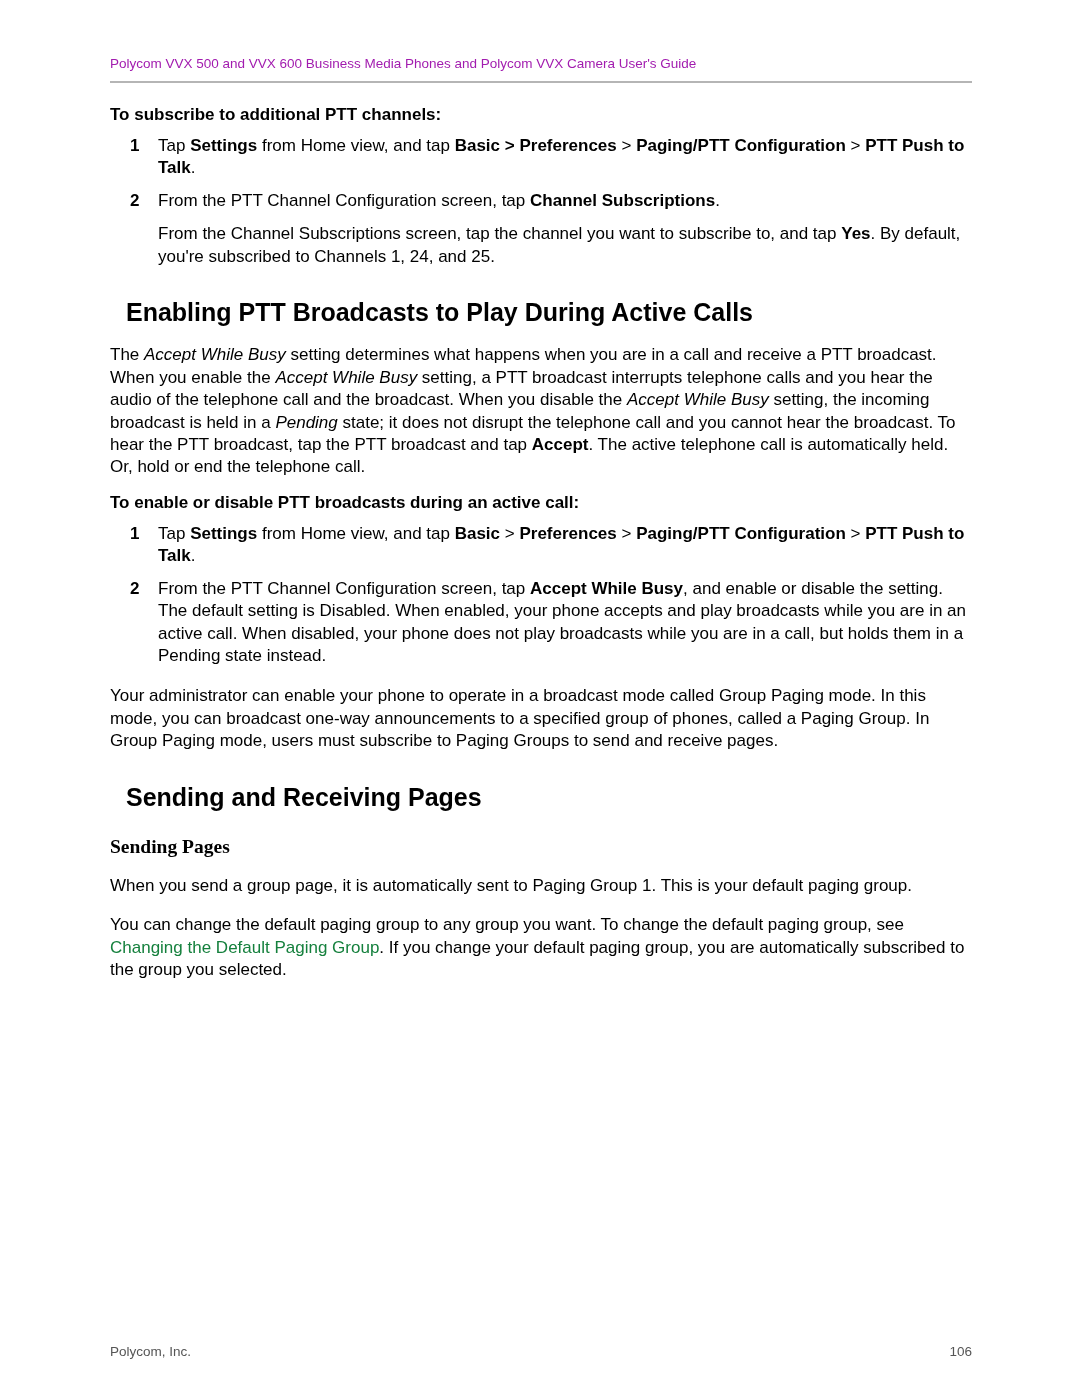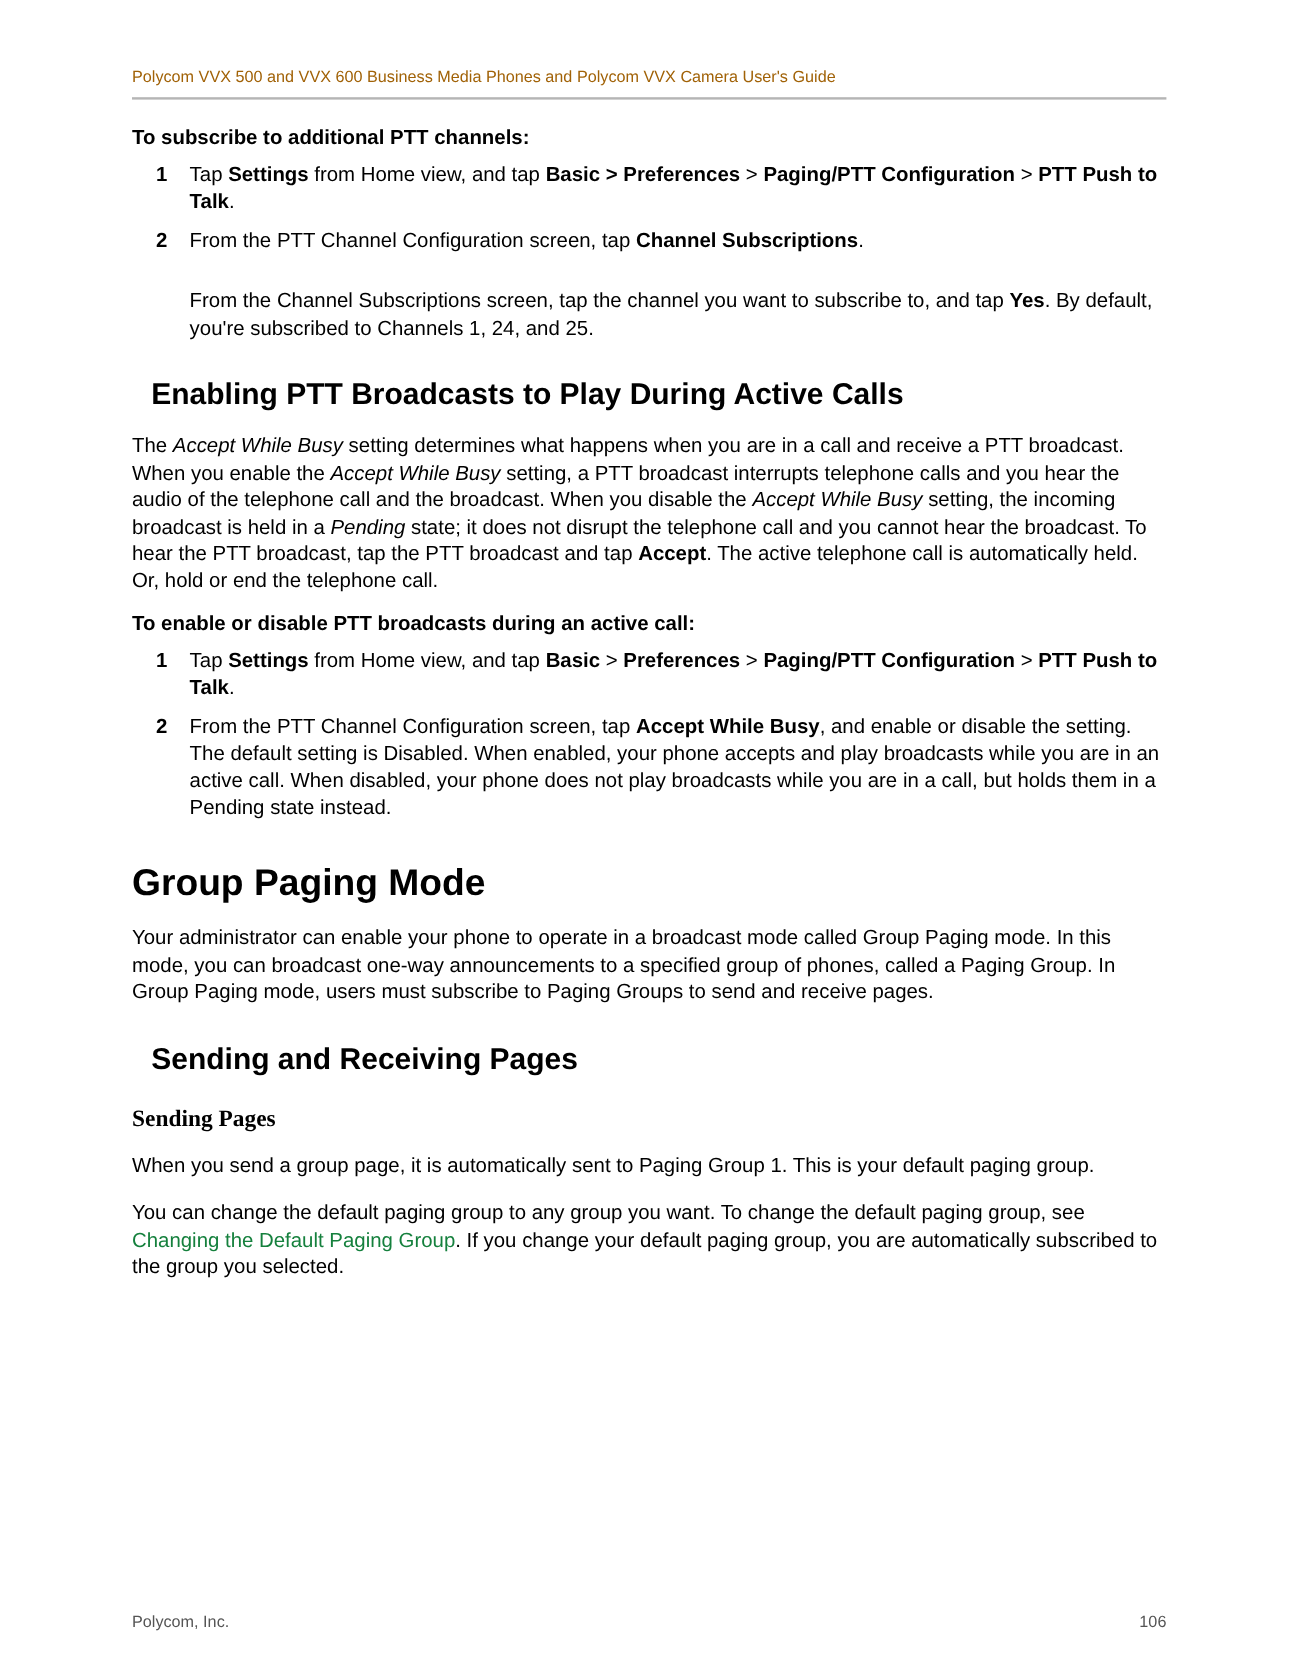--- a/index.html
+++ b/index.html
@@ -12,21 +12,21 @@
     min-height: 1397px;
     font-family: Arial, Helvetica, sans-serif;
     color: #000;
     position: relative;
   }
   .page {
     padding: 56px 108px 0 110px;
   }
   .running-header {
     font-size: 13.5px;
-    color: #a16207;
+    color: #a21caf;
     margin-bottom: 10px;
   }
   .hr {
     border: none;
     border-top: 2px solid #b5b5b5;
     margin: 0 0 22px 0;
   }
   .sect-title-bold {
     font-weight: bold;
     font-size: 17px;
@@ -48,21 +48,21 @@
   }
   ol.steps > li::before {
     content: counter(step);
     position: absolute;
     left: 0;
     top: 0;
     font-weight: bold;
     font-size: 17px;
   }
   .step-sub {
-    margin-top: 28px;
+    margin-top: 11px;
   }
   h2.h2 {
     font-size: 25px;
     font-weight: bold;
     margin: 30px 0 14px 16px;
   }
   h1.h1 {
     font-size: 31px;
     font-weight: bold;
     margin: 34px 0 14px 0;
@@ -124,21 +124,20 @@
   <div class="sect-title-bold">To enable or disable PTT broadcasts during an active call:</div>
   <ol class="steps">
     <li>
       <span>Tap </span><b>Settings</b><span> from Home view, and tap </span><b>Basic</b><span> &gt; </span><b>Preferences</b><span> &gt; </span><b>Paging/PTT Configuration</b><span> &gt; </span><b>PTT Push to Talk</b><span>.</span>
     </li>
     <li>
       <span>From the PTT Channel Configuration screen, tap </span><b>Accept While Busy</b><span>, and enable or disable the setting. The default setting is Disabled. When enabled, your phone accepts and play broadcasts while you are in an active call. When disabled, your phone does not play broadcasts while you are in a call, but holds them in a Pending state instead.</span>
     </li>
   </ol>
 
-  <h1 class="h1">Group Paging Mode</h1>
   <p class="body">Your administrator can enable your phone to operate in a broadcast mode called Group Paging mode. In this mode, you can broadcast one-way announcements to a specified group of phones, called a Paging Group. In Group Paging mode, users must subscribe to Paging Groups to send and receive pages.</p>
 
   <h2 class="h2">Sending and Receiving Pages</h2>
 
   <h3 class="h3">Sending Pages</h3>
   <p class="body">When you send a group page, it is automatically sent to Paging Group 1. This is your default paging group.</p>
   <p class="body">
     <span>You can change the default paging group to any group you want. To change the default paging group, see </span><span class="link">Changing the Default Paging Group</span><span>. If you change your default paging group, you are automatically subscribed to the group you selected.</span>
   </p>
 

